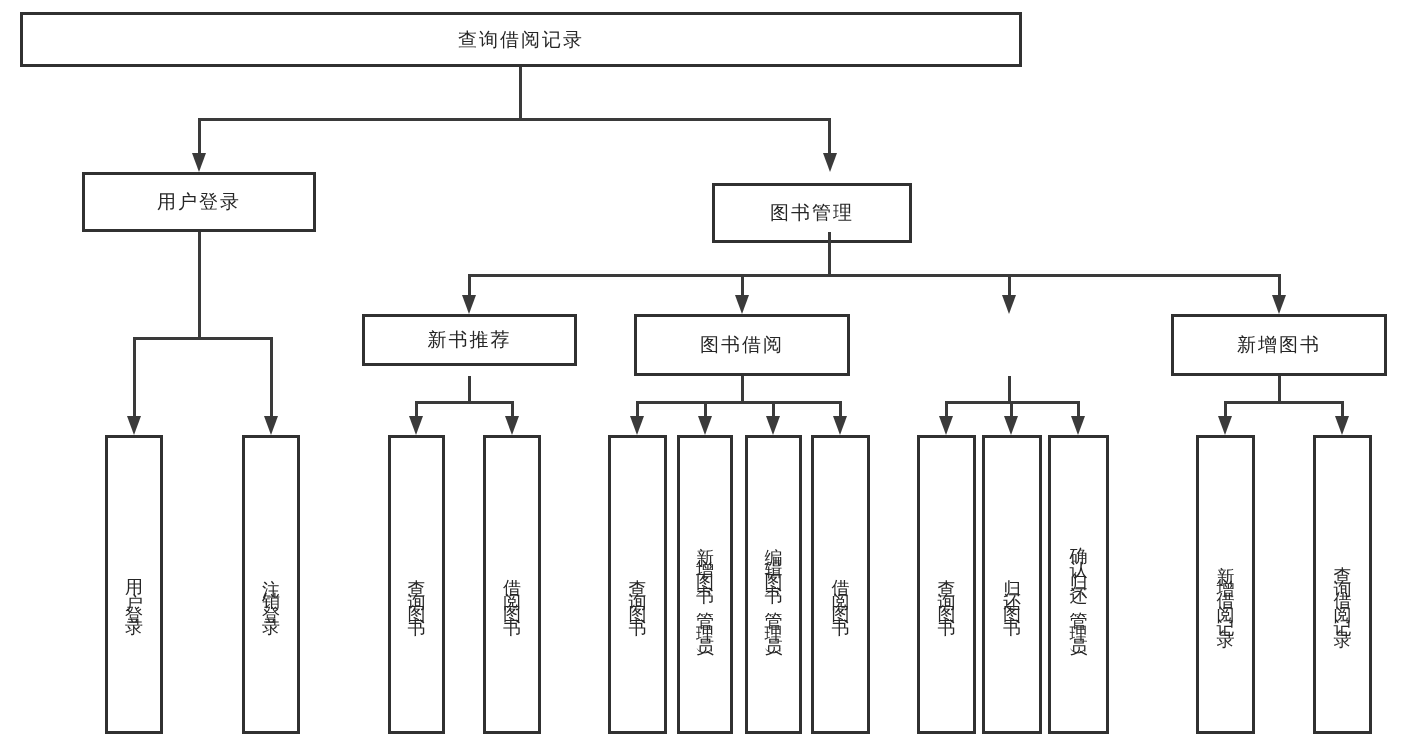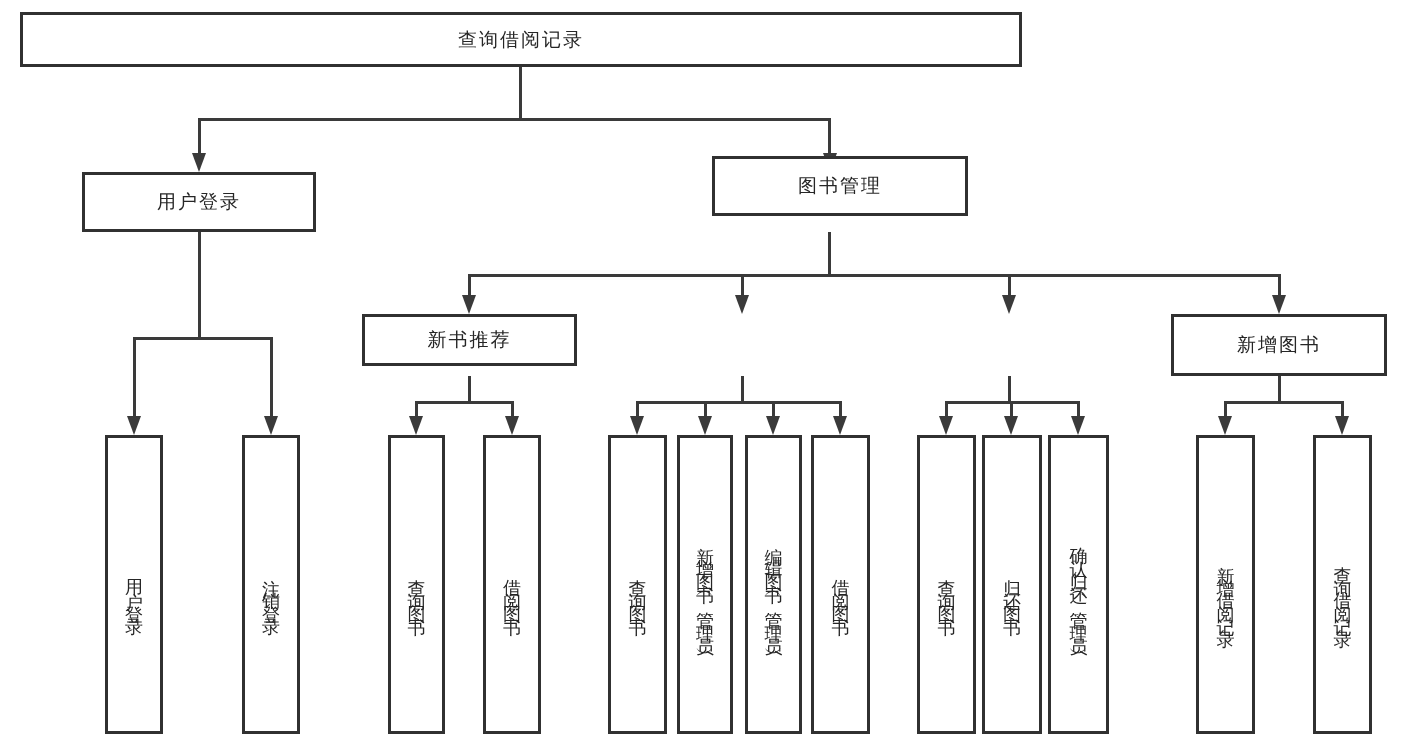--- a/index.html
+++ b/index.html
@@ -41,21 +41,21 @@
   <div class="vl" style="left:519px;top:67px;height:51px"></div>
   <div class="hl" style="left:198px;top:118px;width:633px"></div>
   <div class="vl" style="left:198px;top:118px;height:36px"></div>
   <div class="ar" style="left:192px;top:153px"></div>
   <div class="vl" style="left:828px;top:118px;height:36px"></div>
   <div class="ar" style="left:823px;top:153px"></div>
 
   <div class="node" style="left:82px;top:172px;width:234px;height:60px">
     <span class="lbl">用户登录</span>
   </div>
-  <div class="node" style="left:712px;top:156px;width:256px;height:60px">
+  <div class="node" style="left:712px;top:183px;width:200px;height:60px">
     <span class="lbl">图书管理</span>
   </div>
 
   <div class="vl" style="left:198px;top:232px;height:105px"></div>
   <div class="hl" style="left:133px;top:337px;width:140px"></div>
   <div class="vl" style="left:133px;top:337px;height:79px"></div>
   <div class="ar" style="left:127px;top:416px"></div>
   <div class="vl" style="left:270px;top:337px;height:79px"></div>
   <div class="ar" style="left:264px;top:416px"></div>
 
@@ -65,20 +65,23 @@
   <div class="ar" style="left:462px;top:295px"></div>
   <div class="vl" style="left:741px;top:274px;height:22px"></div>
   <div class="ar" style="left:735px;top:295px"></div>
   <div class="vl" style="left:1008px;top:274px;height:22px"></div>
   <div class="ar" style="left:1002px;top:295px"></div>
   <div class="vl" style="left:1278px;top:274px;height:22px"></div>
   <div class="ar" style="left:1272px;top:295px"></div>
 
   <div class="node" style="left:362px;top:314px;width:215px;height:52px">
     <span class="lbl">新书推荐</span>
+  </div>
+  <div class="node" style="left:634px;top:314px;width:216px;height:62px">
+    <span class="lbl">图书借阅</span>
   </div>
   <div class="node" style="left:1171px;top:314px;width:216px;height:62px">
     <span class="lbl">新增图书</span>
   </div>
 
   <div class="vl" style="left:468px;top:376px;height:25px"></div>
   <div class="hl" style="left:415px;top:401px;width:99px"></div>
   <div class="vl" style="left:415px;top:401px;height:16px"></div>
   <div class="ar" style="left:409px;top:416px"></div>
   <div class="vl" style="left:511px;top:401px;height:16px"></div>

